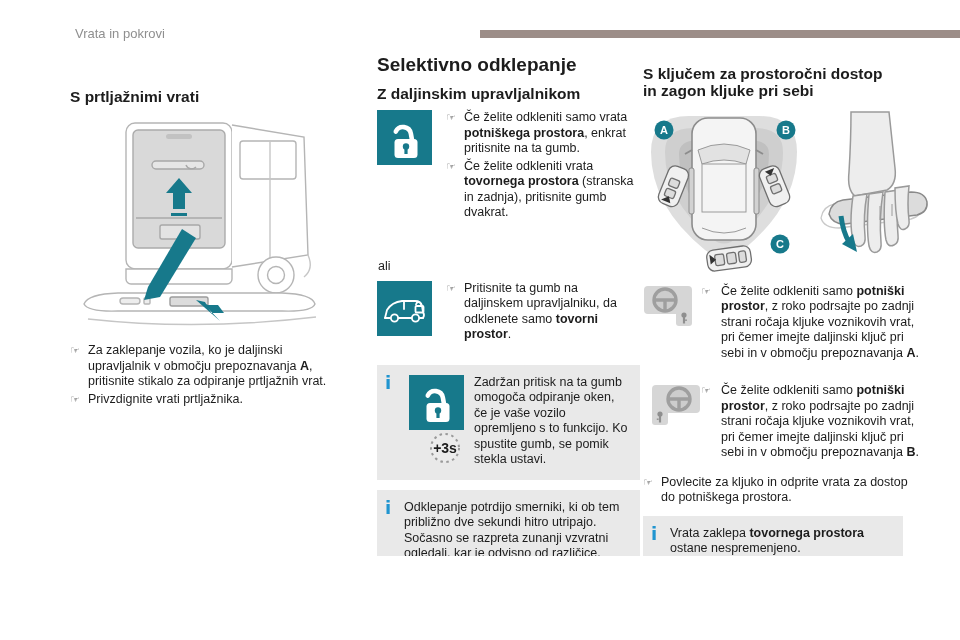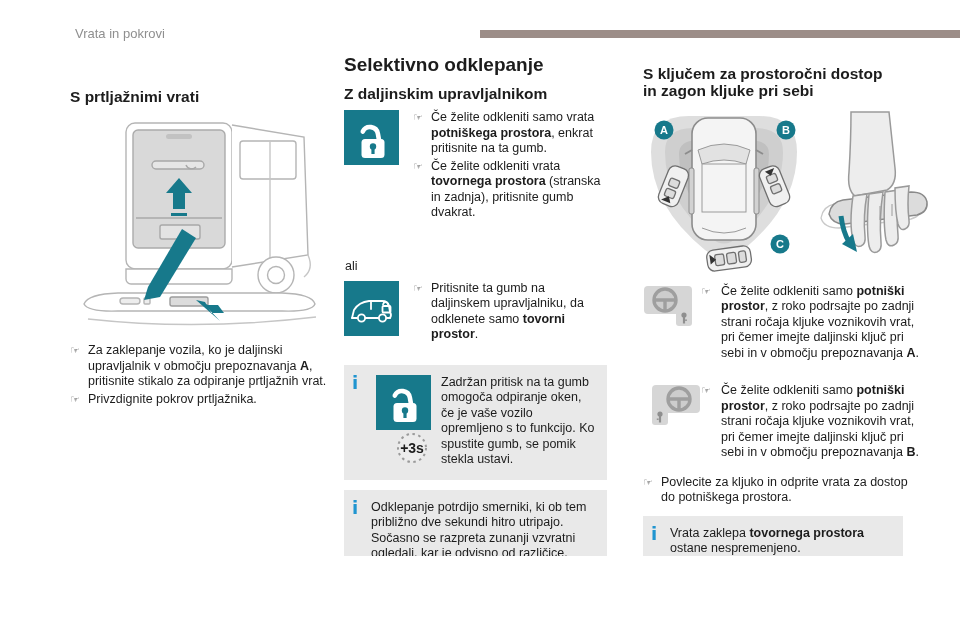--- a/index.html
+++ b/index.html
@@ -5,21 +5,21 @@
   html,body{margin:0;padding:0;background:#fff;}
   .page{position:relative;width:960px;height:556px;background:#fff;overflow:hidden;
         font-family:"Liberation Sans",sans-serif;color:#1c1c1c;}
   .hdr-text{position:absolute;left:75px;top:26px;font-size:13px;color:#8f8f8f;}
   .hdr-bar{position:absolute;left:480px;top:30px;width:480px;height:8px;background:#9c8d88;}
   .pagenum{position:absolute;left:25px;top:604px;font-size:12px;font-weight:bold;color:#a16207;}
   .watermark{position:absolute;right:12px;top:598px;font-size:30px;color:#000000;letter-spacing:1px;}
 
   .col{position:absolute;}
   .col1{left:70px;top:88px;width:268px;}
-  .col2{left:344px;top:55px;width:263px;}
+  .col2{left:377px;top:55px;width:263px;}
   .col3{left:643px;top:65px;width:296px;}
 
   h1,h2,h3{margin:0;padding:0;}
   .title-lg{font-size:19px;font-weight:bold;line-height:1.1;}
   .title-md{font-size:15.5px;font-weight:bold;line-height:1.12;}
   .body-txt{font-size:12.5px;line-height:1.24;}
   .b{font-weight:bold;}
 
   .bullet{display:flex;align-items:flex-start;margin-bottom:2px;}
   .pt{font-family:"DejaVu Sans",sans-serif;font-size:11px;color:#555;flex:0 0 18px;line-height:15px;}
@@ -98,21 +98,21 @@
       </g>
     </svg>
 
     <div style="margin-top:14px;">
       <div class="bullet">
         <span class="pt">☞</span>
         <p class="body-txt"><span>Za zaklepanje vozila, ko je daljinski upravljalnik v območju prepoznavanja </span><span class="b">A</span><span>, pritisnite stikalo za odpiranje prtljažnih vrat.</span></p>
       </div>
       <div class="bullet">
         <span class="pt">☞</span>
-        <p class="body-txt"><span>Privzdignite pokrov prtljažnika.</span></p>
+        <p class="body-txt"><span>Privzdignite vrati prtljažnika.</span></p>
       </div>
     </div>
   </div>
 
   <div class="col col2">
     <h1 class="title-lg">Selektivno odklepanje</h1>
     <h2 class="title-md" style="margin-top:9px;">Z daljinskim upravljalnikom</h2>
 
     <div class="icon-row" style="margin-top:8px;">
       <div class="teal-box">

